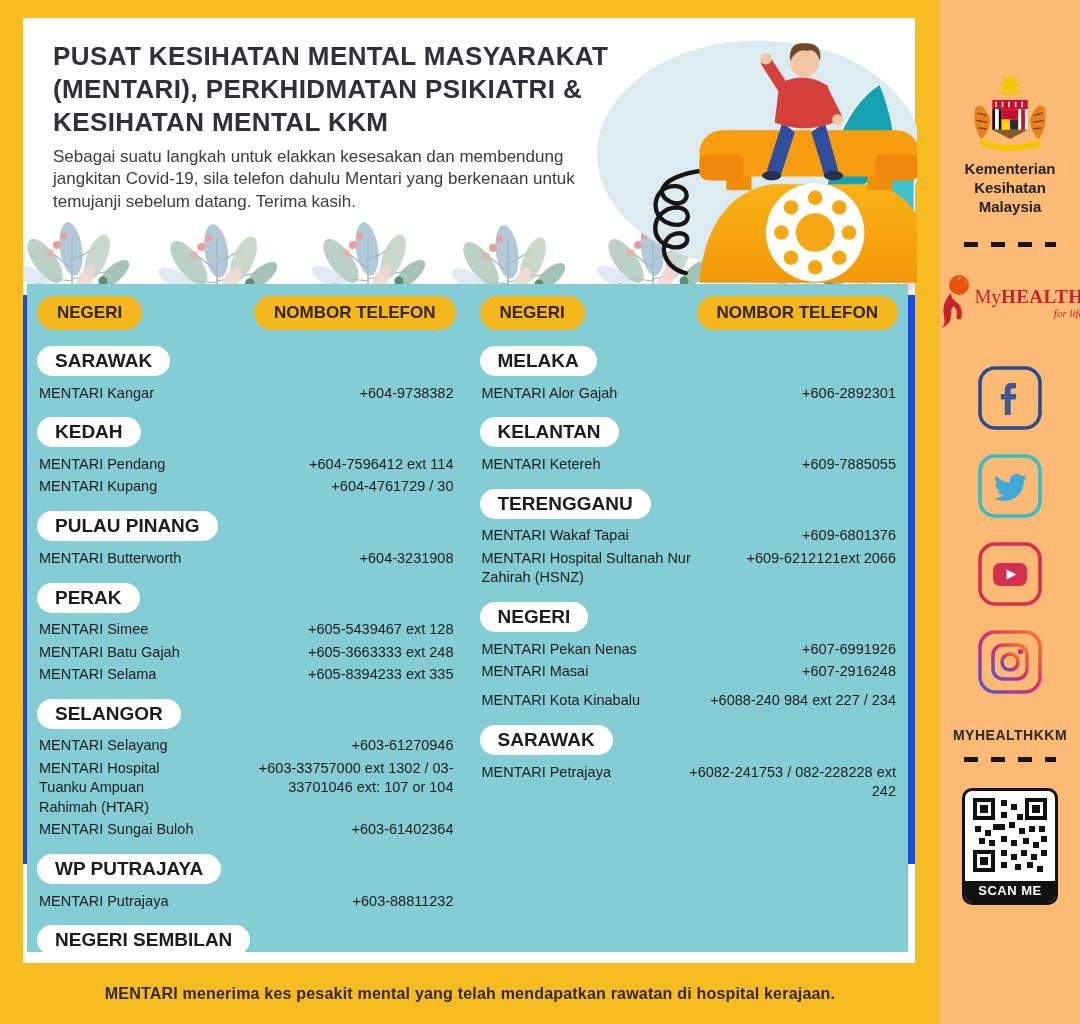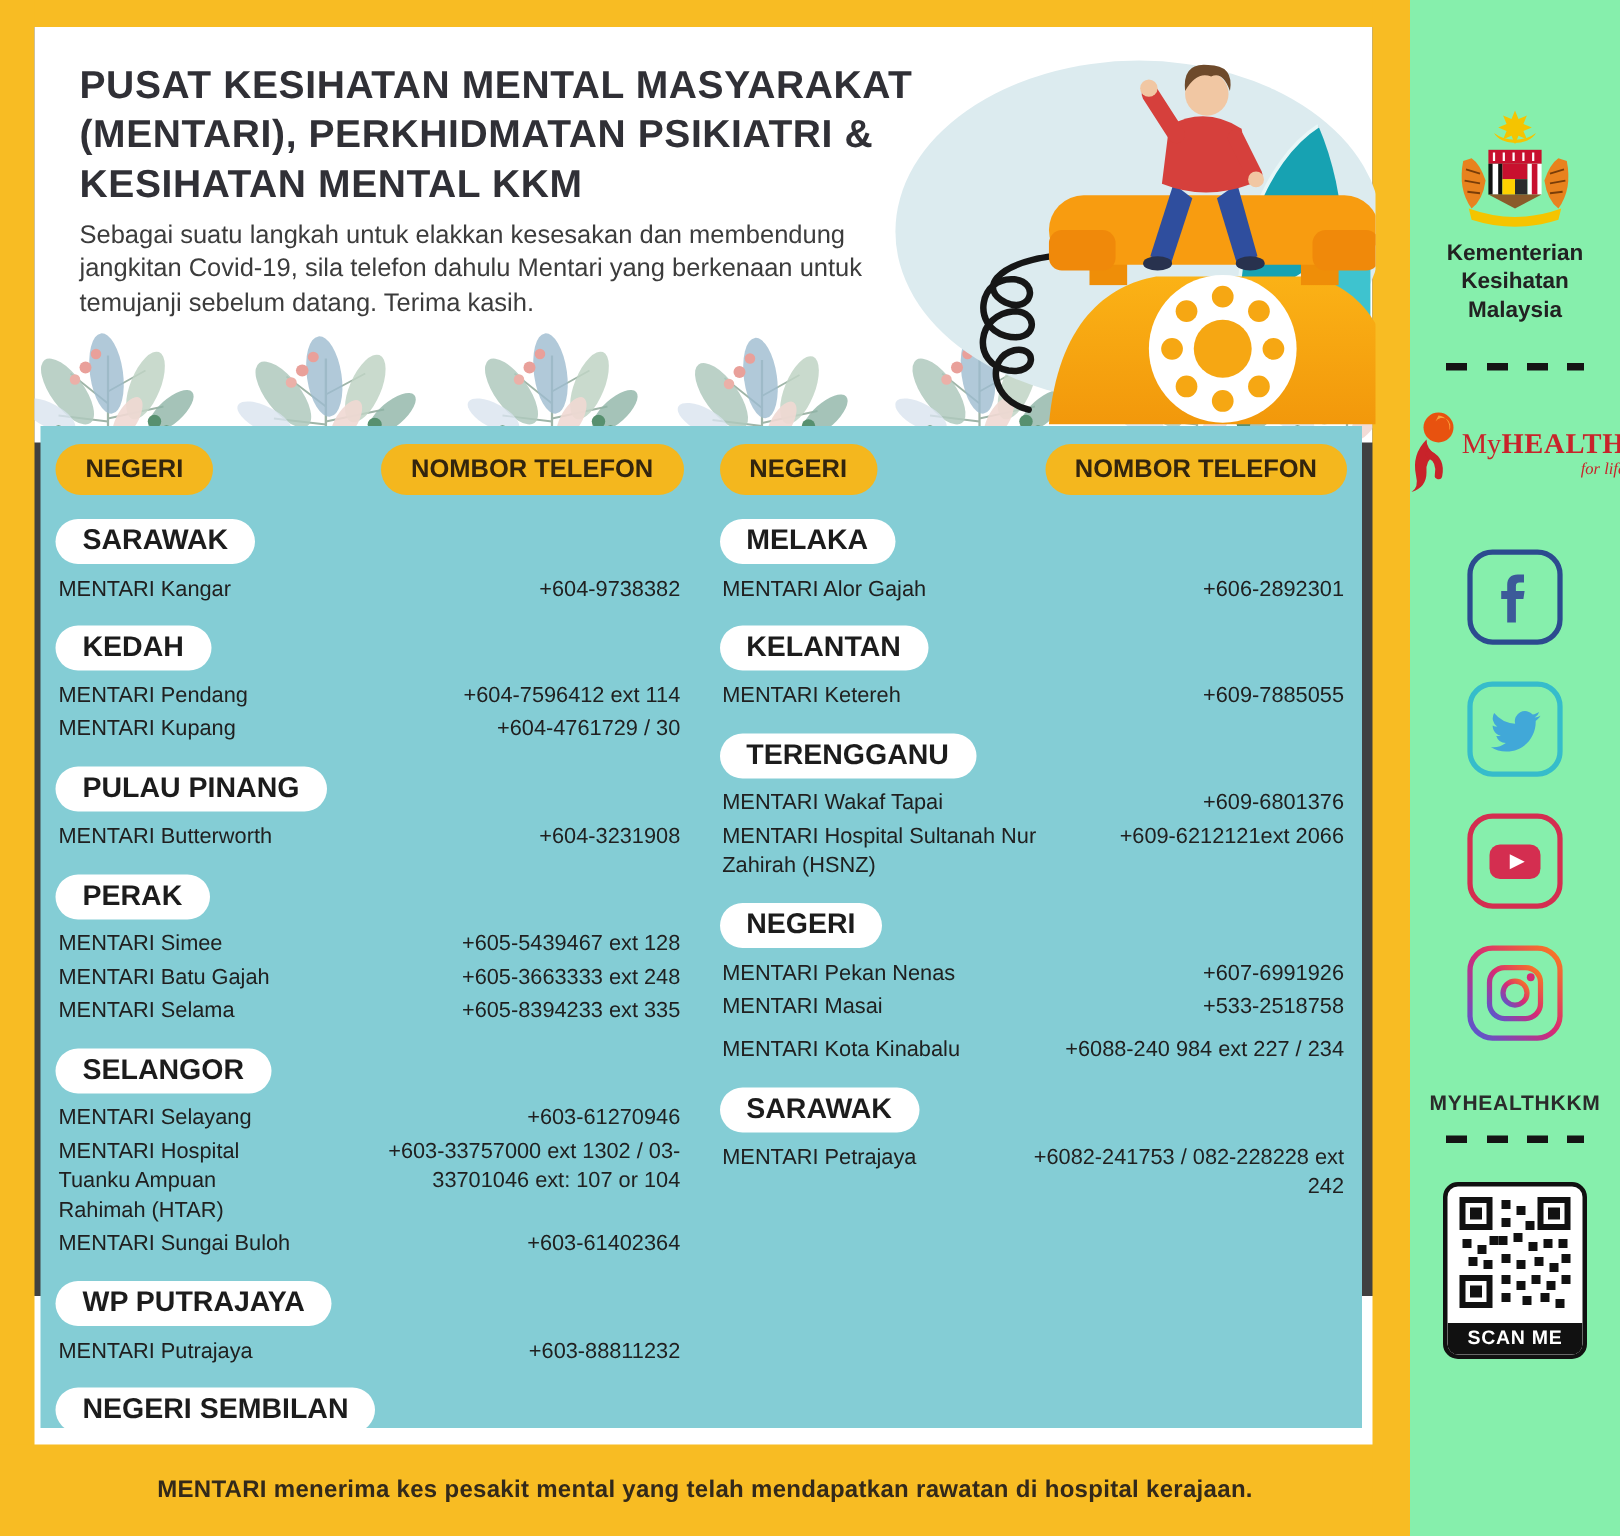--- a/index.html
+++ b/index.html
@@ -1,20 +1,20 @@
 <!DOCTYPE html>
 <html><head>
 <meta charset="utf-8">
 <style>
   html,body{margin:0;padding:0;background:#fff;}
   #stage{position:relative;width:1080px;height:1024px;background:#fff;overflow:hidden;
          font-family:"Liberation Sans",sans-serif;}
 
   
-  .poster{position:absolute;left:0;top:0;width:940px;height:864px;background:#404040;}
+  .poster{position:absolute;left:0;top:0;width:940px;height:864px;background:#1d4ed8;}
   .frame-top{position:absolute;left:0;top:0;width:940px;height:18px;background:#F8BC23;}
   .frame-left{position:absolute;left:0;top:0;width:23px;height:1024px;background:#F8BC23;}
   .frame-right{position:absolute;left:915px;top:0;width:25px;height:1024px;background:#F8BC23;}
 
   
   .header-panel{position:absolute;left:23px;top:18px;width:892px;height:277px;background:#fff;}
   .title{position:absolute;left:30px;top:22px;width:580px;
          font-size:26px;line-height:1.27;font-weight:bold;color:#303036;letter-spacing:.4px;}
   .subtitle{position:absolute;left:30px;top:128px;width:555px;
             font-size:17px;line-height:1.32;color:#3c3c3c;}
@@ -35,21 +35,21 @@
        color:#202020;padding:1.5px 2px;}
   .row .name{flex:0 1 52%;}
   .row .phone{flex:1 1 auto;text-align:right;}
 
   
   .footer{position:absolute;left:0;top:963px;width:940px;height:61px;background:#F8BC23;
           display:flex;align-items:center;justify-content:center;}
   .footer-text{font-size:16px;font-weight:bold;color:#33291a;letter-spacing:.2px;}
 
   
-  .sidebar{position:absolute;left:940px;top:0;width:140px;height:1024px;background:#86efac;
+  .sidebar{position:absolute;left:940px;top:0;width:140px;height:1024px;background:#fdba74;
            display:flex;flex-direction:column;align-items:center;}
   .ministry-text{margin-top:6px;text-align:center;font-weight:bold;font-size:15px;
                  line-height:1.25;color:#222;}
   .dashes{width:92px;height:5px;margin-top:26px;
           background:repeating-linear-gradient(90deg,#141414 0 14px,transparent 14px 27px);}
   .myhealth{margin-top:26px;display:flex;align-items:flex-start;gap:2px;}
   .mh-text{font-family:"Liberation Serif",serif;color:#C8232A;line-height:1;margin-top:14px;}
   .mh-line{font-size:19px;}
   .mh-line .bold{font-weight:bold;letter-spacing:.5px;}
   .mh-tag{display:block;text-align:right;font-style:italic;font-size:11px;margin-top:2px;}
@@ -265,21 +265,21 @@
               </div>
             </div>
             <div class="state-group">
               <div><span class="state-pill">NEGERI</span></div>
               <div class="row">
                 <span class="name">MENTARI Pekan Nenas</span>
                 <span class="phone">+607-6991926</span>
               </div>
               <div class="row">
                 <span class="name">MENTARI Masai</span>
-                <span class="phone">+533-2518758</span>
+                <span class="phone">+607-2916248</span>
               </div>
             </div>
             <div class="state-group">
               <div class="row">
                 <span class="name">MENTARI Kota Kinabalu</span>
                 <span class="phone">+6088-240 984 ext 227 / 234</span>
               </div>
             </div>
             <div class="state-group">
               <div><span class="state-pill">SARAWAK</span></div>

